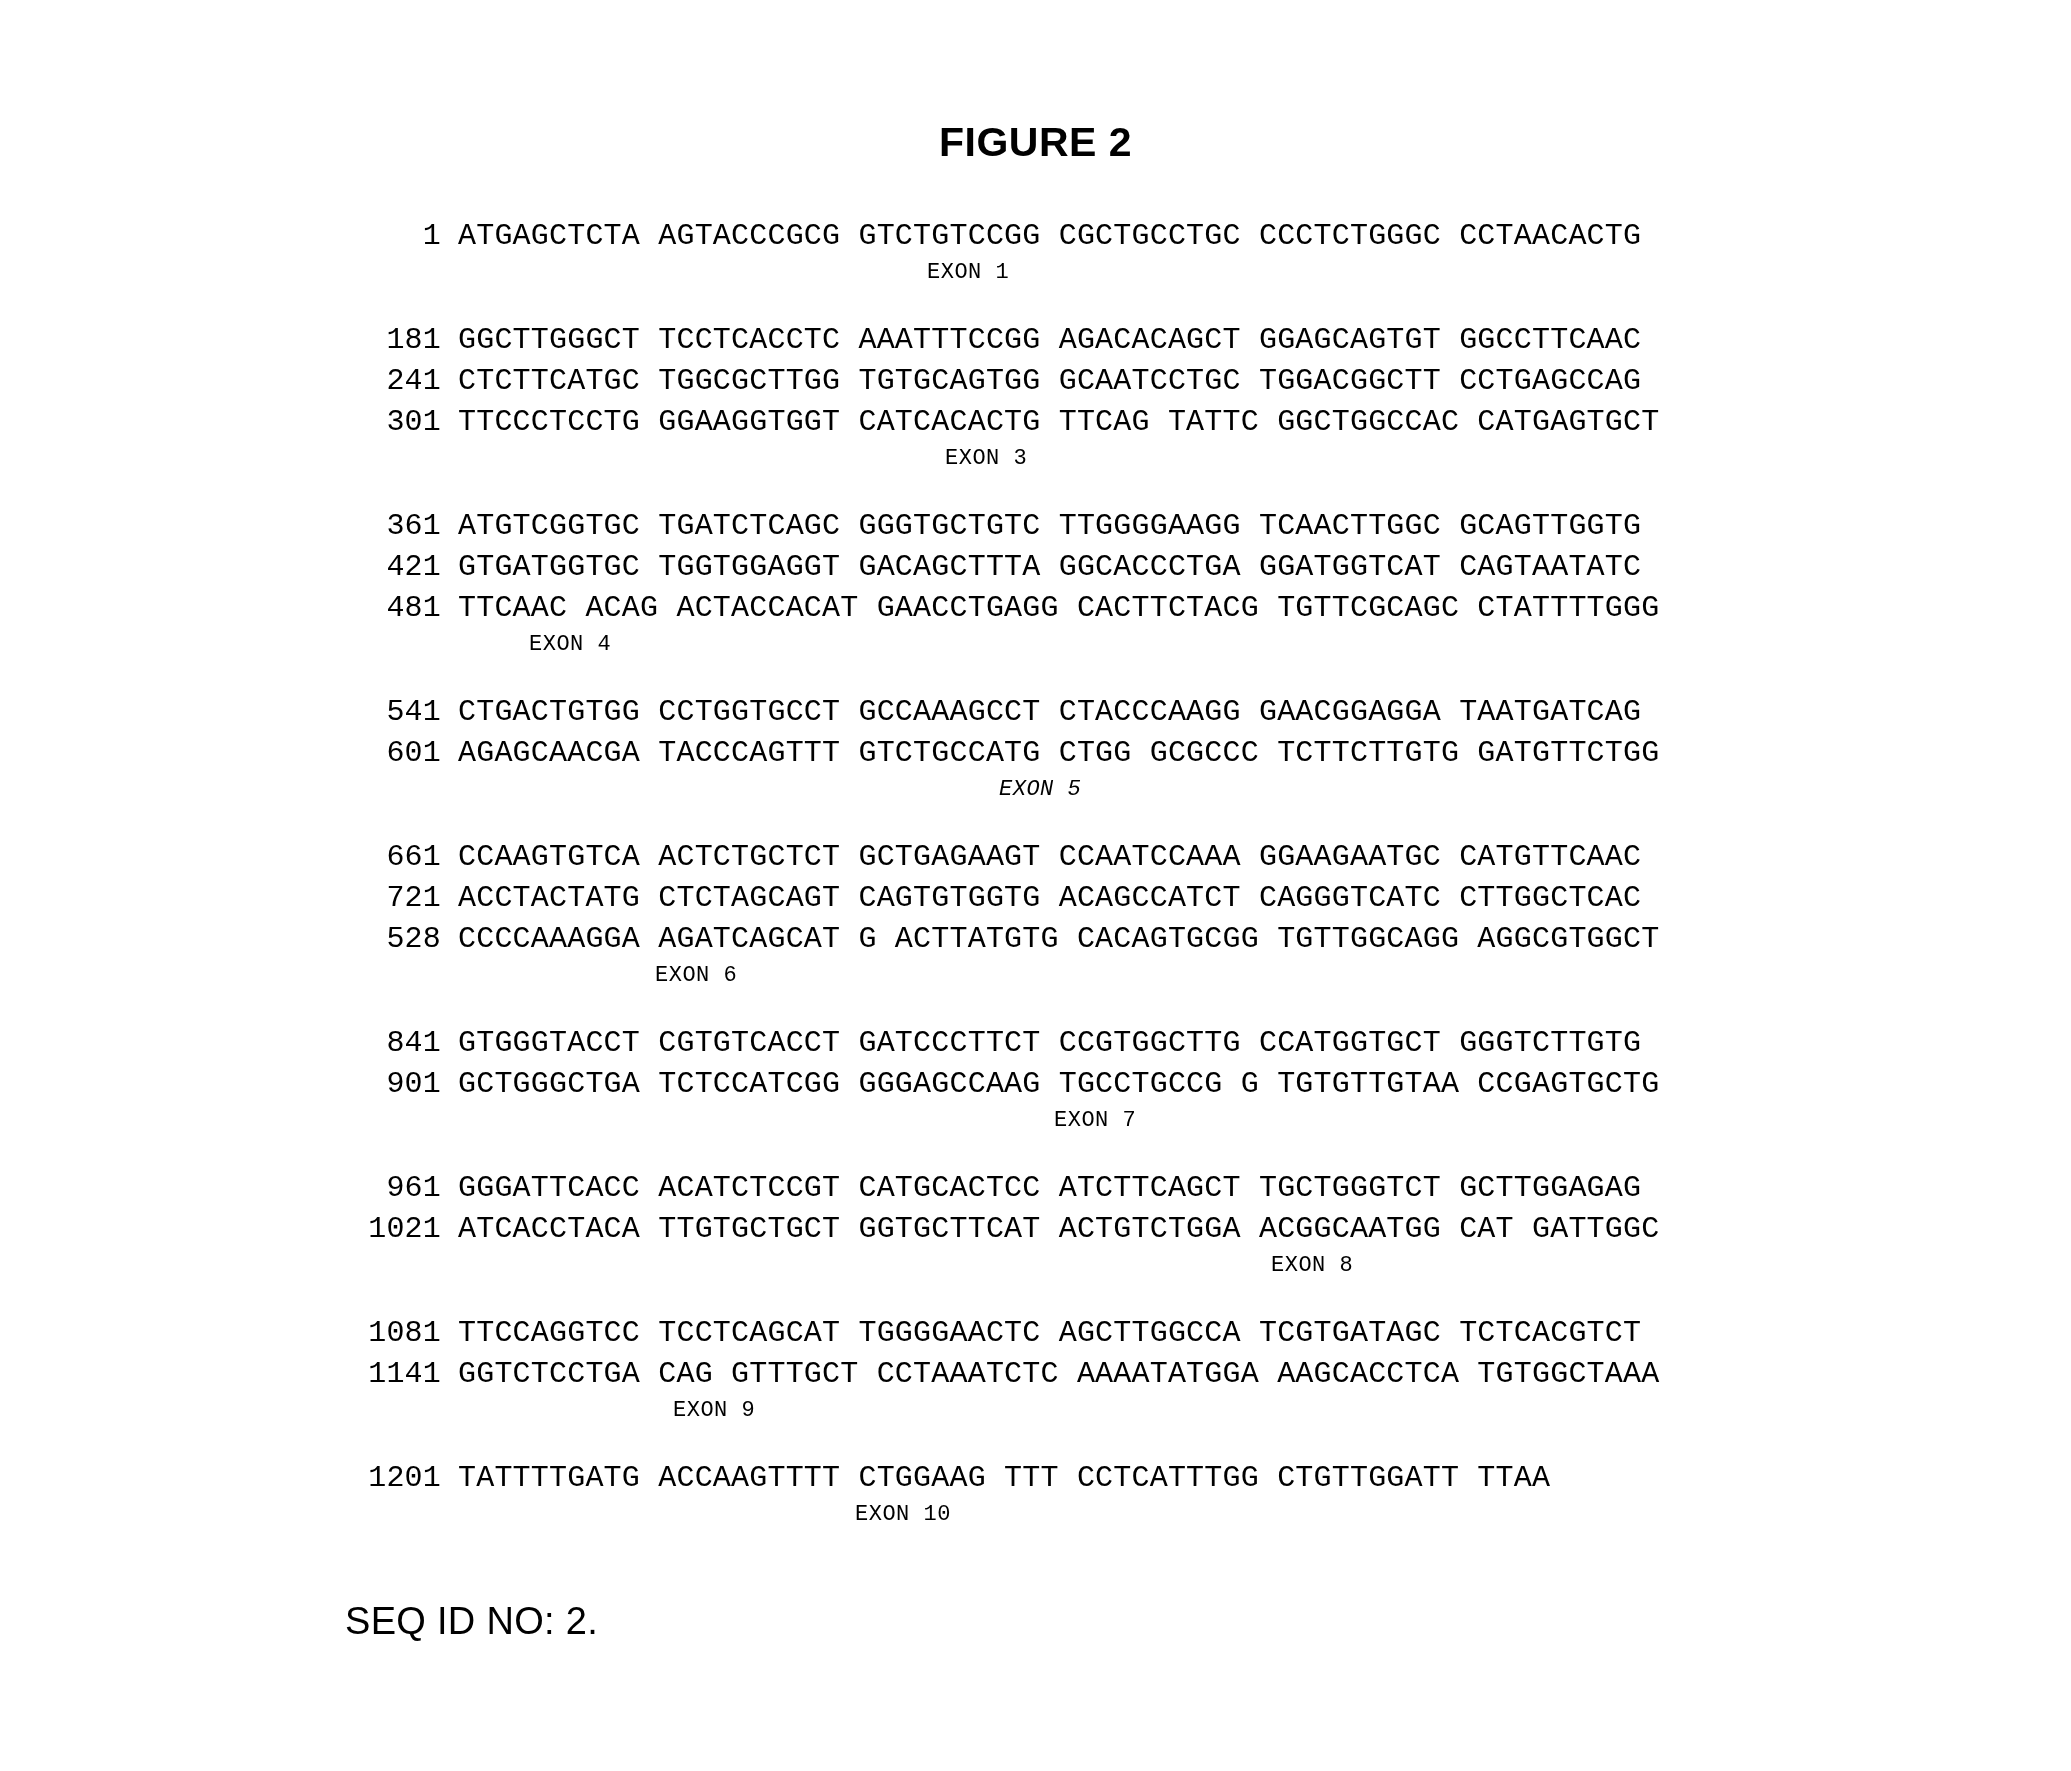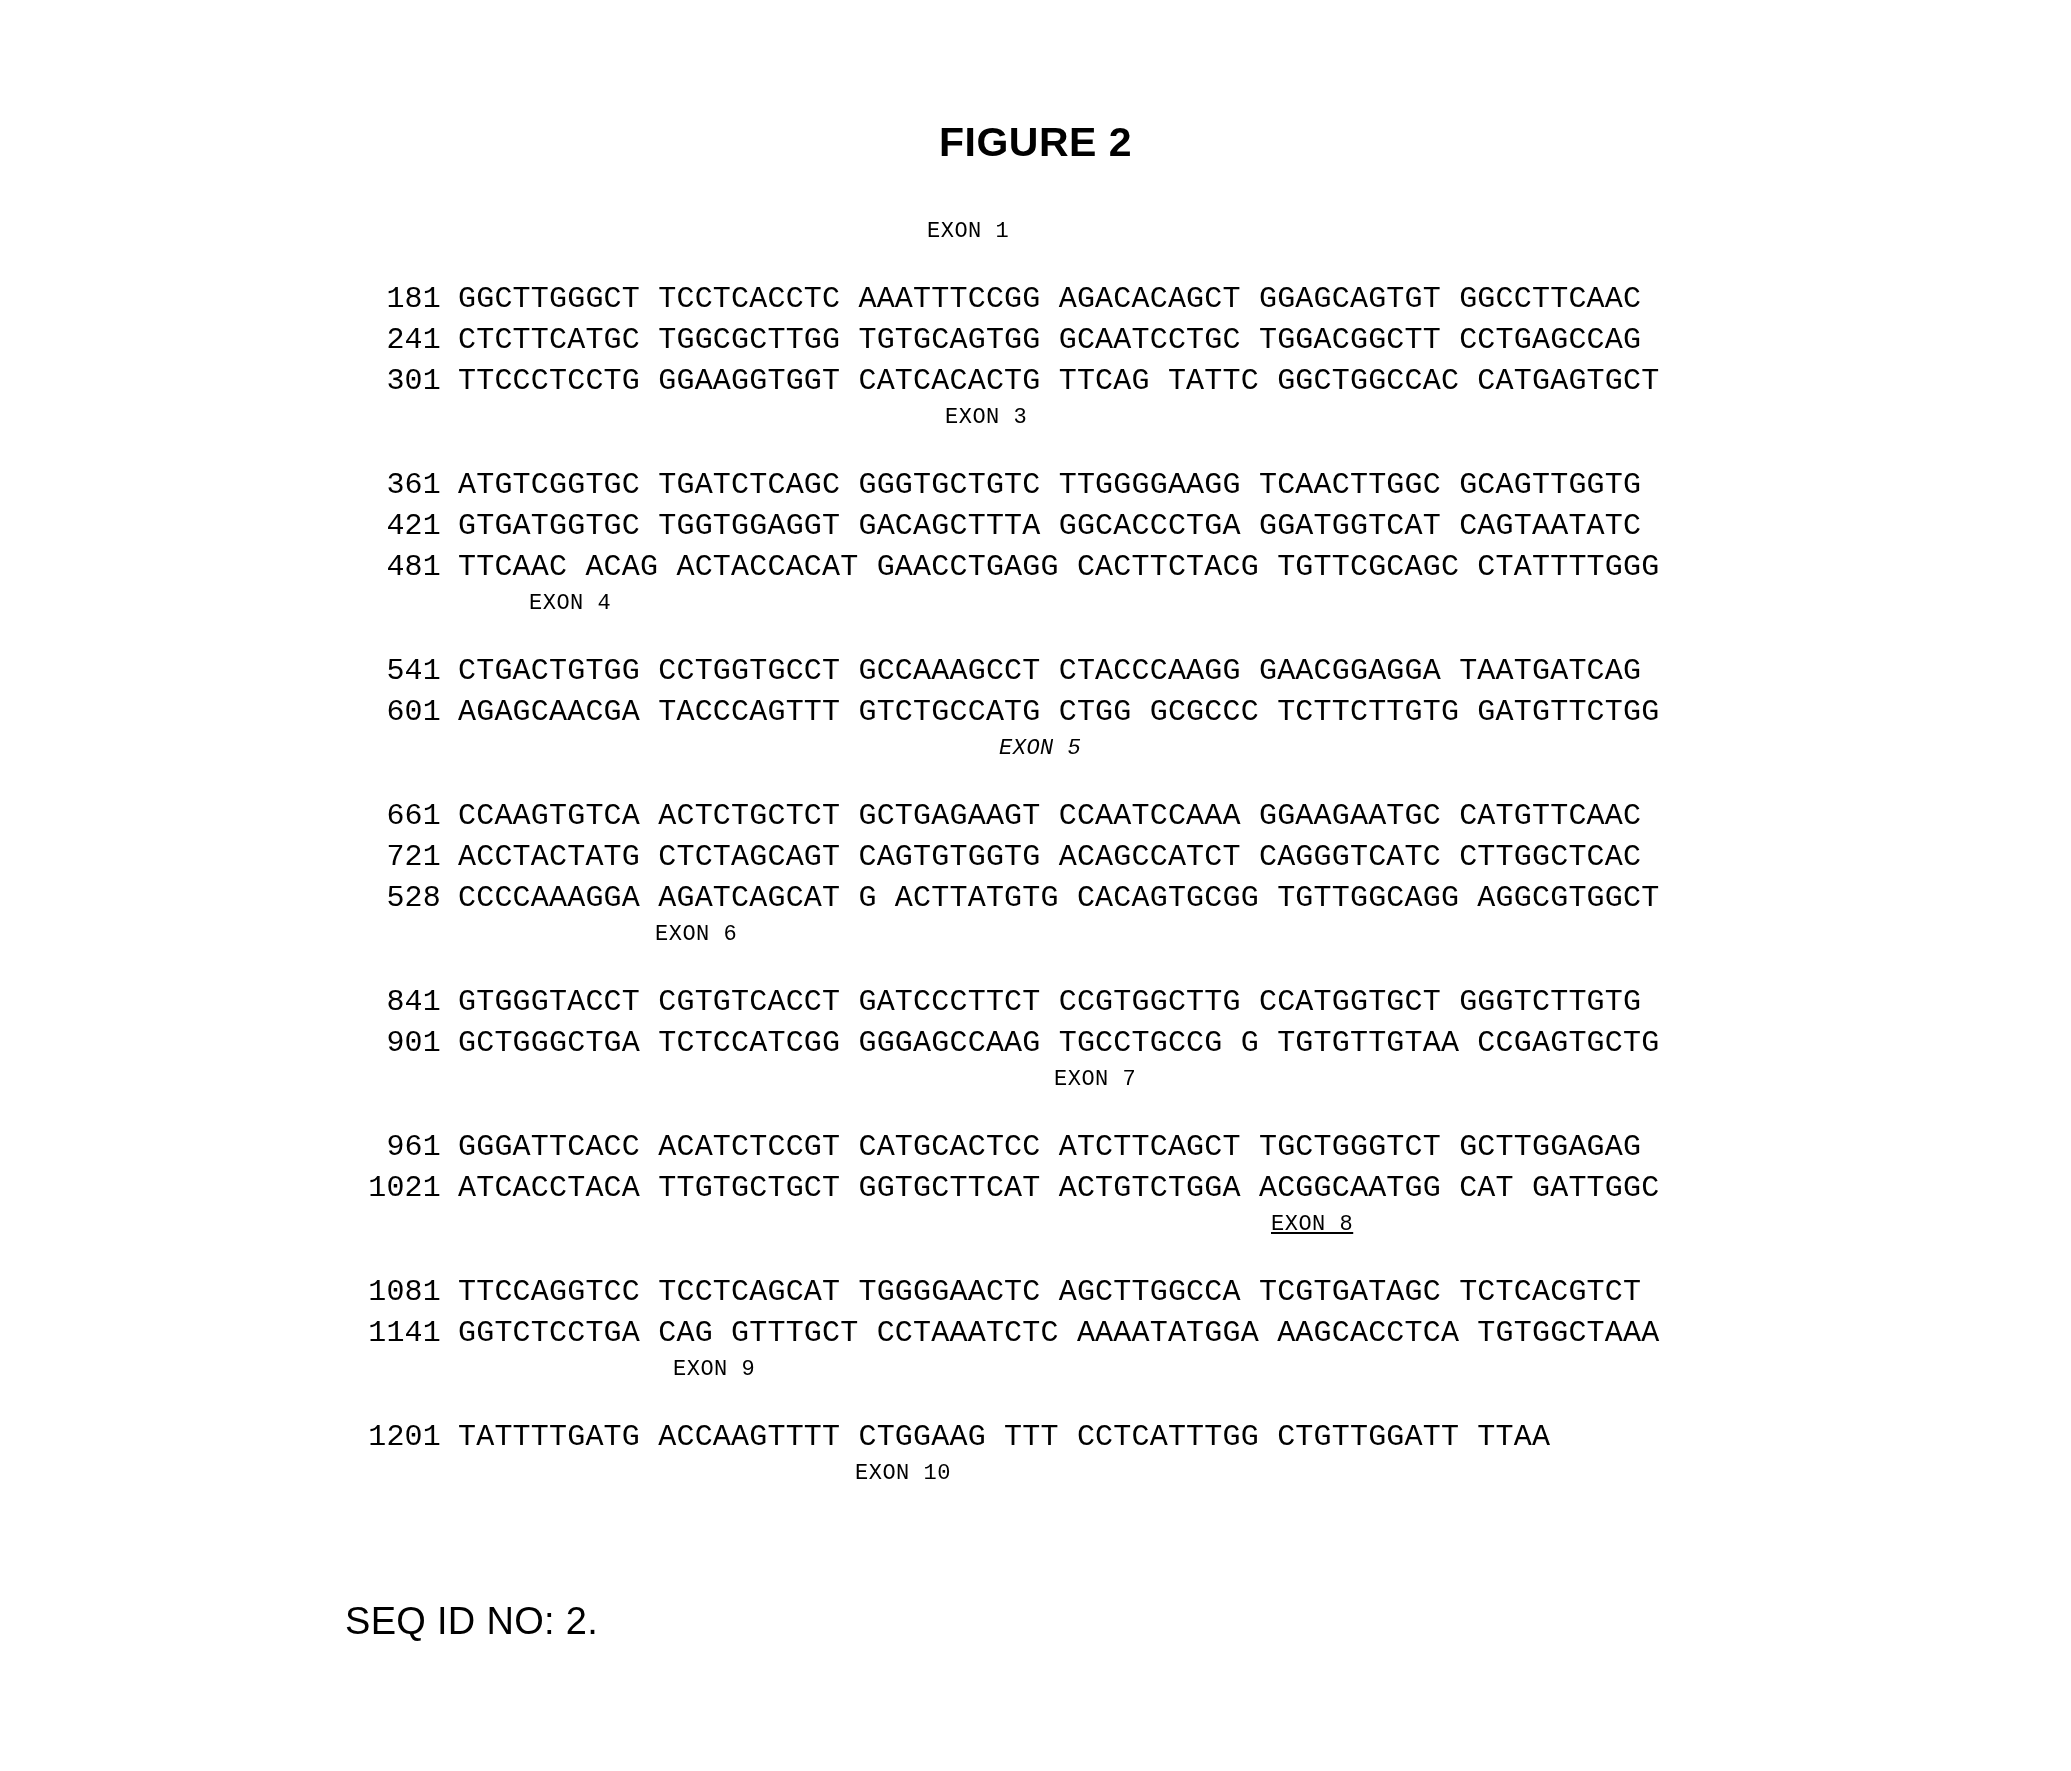--- a/index.html
+++ b/index.html
@@ -96,20 +96,21 @@
 </style>
 </head>
 <body>
 
 <div class="page">
 
   <div class="figure-title">FIGURE 2</div>
 
   <div class="sequence-block" id="sequence-block">
       <div class="seq-group">
+        <div class="seq-line"><span class="seq-num">1</span><span class="seq-bases">ATGAGCTCTA AGTACCCGCG GTCTGTCCGG CGCTGCCTGC CCCTCTGGGC CCTAACACTG</span></div>
         <div class="exon-label" style="padding-left: 911px;">EXON 1</div>
       </div>
       <div class="seq-group spaced">
         <div class="seq-line"><span class="seq-num">181</span><span class="seq-bases">GGCTTGGGCT TCCTCACCTC AAATTTCCGG AGACACAGCT GGAGCAGTGT GGCCTTCAAC</span></div>
         <div class="seq-line"><span class="seq-num">241</span><span class="seq-bases">CTCTTCATGC TGGCGCTTGG TGTGCAGTGG GCAATCCTGC TGGACGGCTT CCTGAGCCAG</span></div>
         <div class="seq-line"><span class="seq-num">301</span><span class="seq-bases">TTCCCTCCTG GGAAGGTGGT CATCACACTG TTCAG TATTC GGCTGGCCAC CATGAGTGCT</span></div>
         <div class="exon-label" style="padding-left: 929px;">EXON 3</div>
       </div>
       <div class="seq-group spaced">
         <div class="seq-line"><span class="seq-num">361</span><span class="seq-bases">ATGTCGGTGC TGATCTCAGC GGGTGCTGTC TTGGGGAAGG TCAACTTGGC GCAGTTGGTG</span></div>
@@ -129,21 +130,21 @@
         <div class="exon-label" style="padding-left: 639px;">EXON 6</div>
       </div>
       <div class="seq-group spaced">
         <div class="seq-line"><span class="seq-num">841</span><span class="seq-bases">GTGGGTACCT CGTGTCACCT GATCCCTTCT CCGTGGCTTG CCATGGTGCT GGGTCTTGTG</span></div>
         <div class="seq-line"><span class="seq-num">901</span><span class="seq-bases">GCTGGGCTGA TCTCCATCGG GGGAGCCAAG TGCCTGCCG G TGTGTTGTAA CCGAGTGCTG</span></div>
         <div class="exon-label" style="padding-left: 1038px;">EXON 7</div>
       </div>
       <div class="seq-group spaced">
         <div class="seq-line"><span class="seq-num">961</span><span class="seq-bases">GGGATTCACC ACATCTCCGT CATGCACTCC ATCTTCAGCT TGCTGGGTCT GCTTGGAGAG</span></div>
         <div class="seq-line"><span class="seq-num">1021</span><span class="seq-bases">ATCACCTACA TTGTGCTGCT GGTGCTTCAT ACTGTCTGGA ACGGCAATGG CAT GATTGGC</span></div>
-        <div class="exon-label" style="padding-left: 1255px; text-decoration: underline;">EXON 8</div>
+        <div class="exon-label" style="padding-left: 1255px;">EXON 8</div>
       </div>
       <div class="seq-group spaced">
         <div class="seq-line"><span class="seq-num">1081</span><span class="seq-bases">TTCCAGGTCC TCCTCAGCAT TGGGGAACTC AGCTTGGCCA TCGTGATAGC TCTCACGTCT</span></div>
         <div class="seq-line"><span class="seq-num">1141</span><span class="seq-bases">GGTCTCCTGA CAG GTTTGCT CCTAAATCTC AAAATATGGA AAGCACCTCA TGTGGCTAAA</span></div>
         <div class="exon-label" style="padding-left: 657px;">EXON 9</div>
       </div>
       <div class="seq-group spaced">
         <div class="seq-line"><span class="seq-num">1201</span><span class="seq-bases">TATTTTGATG ACCAAGTTTT CTGGAAG TTT CCTCATTTGG CTGTTGGATT TTAA</span></div>
         <div class="exon-label" style="padding-left: 839px;">EXON 10</div>
       </div>

